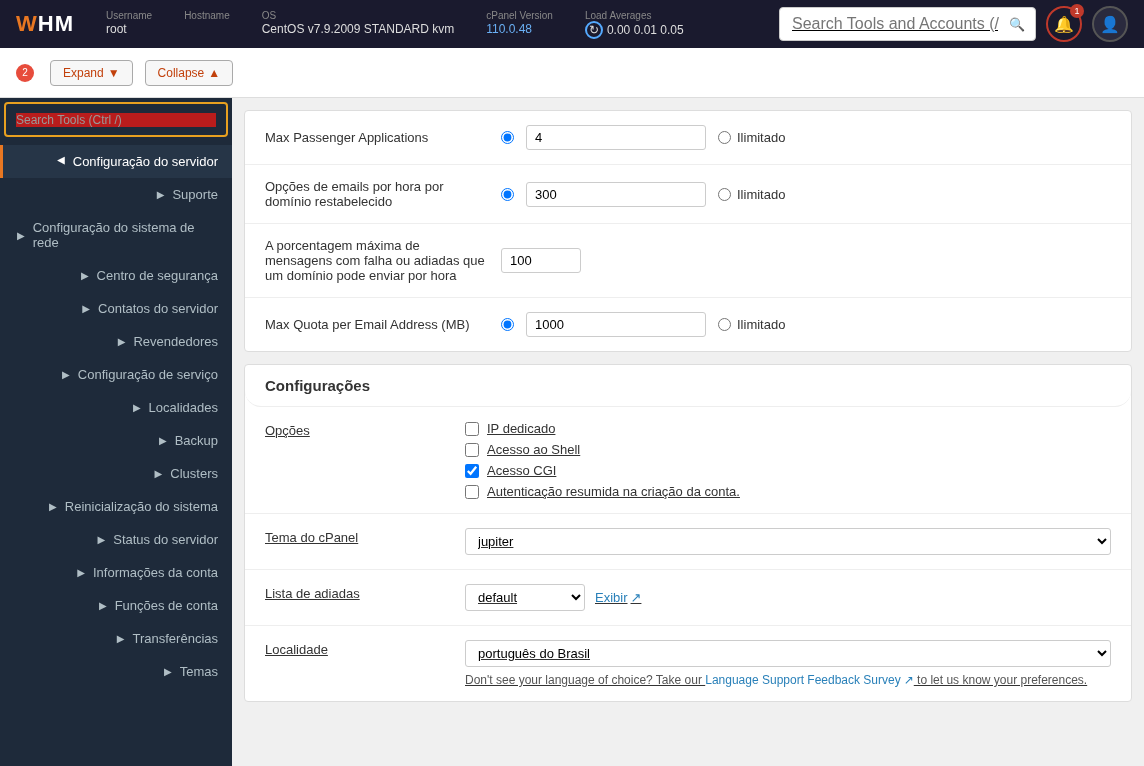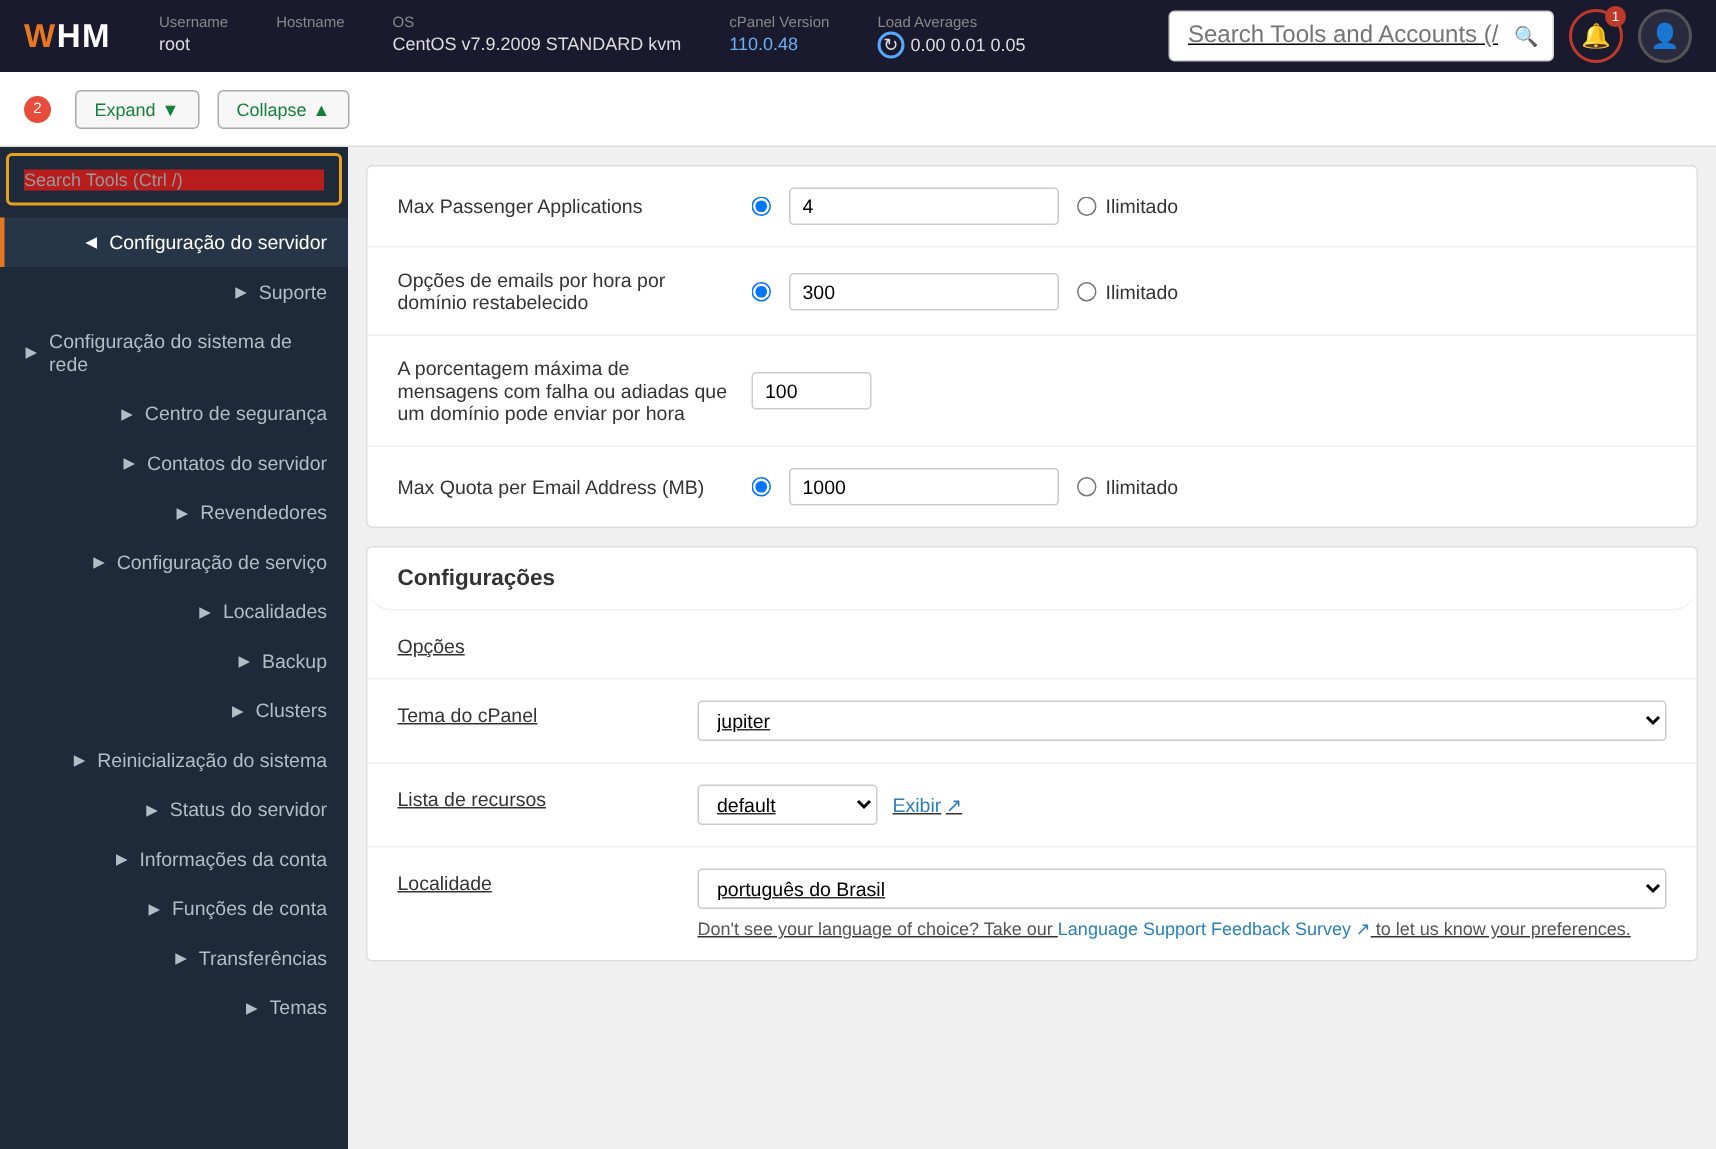--- a/index.html
+++ b/index.html
@@ -95,21 +95,21 @@
       display: flex;
       align-items: center;
       padding: 0 16px;
       height: 50px;
       flex-shrink: 0;
       gap: 12px;
     }
     .btn-expand, .btn-collapse {
       border: 1px solid #aaa;
       background: #f7f7f7;
-      color: #15803d;
+      color: #c2410c;
       padding: 5px 12px;
       border-radius: 4px;
       cursor: pointer;
       font-size: 12px;
       display: flex; align-items: center; gap: 4px;
     }
     .badge-num {
       background: #e74c3c;
       color: #fff;
       border-radius: 50%;
@@ -499,33 +499,51 @@
         </div>
       </div>
 
     </div>
 
     <div class="config-card">
       <div class="config-card-title">Configurações</div>
 
       <div class="config-row">
         <div class="config-label">Opções</div>
+        <div class="config-controls">
+          <div class="checkbox-row">
+            <input type="checkbox" id="ip-ded" style="">
+            <label for="ip-ded">IP dedicado</label>
+          </div>
+          <div class="checkbox-row">
+            <input type="checkbox" id="acesso-sh" style="">
+            <label for="acesso-sh">Acesso ao Shell</label>
+          </div>
+          <div class="checkbox-row">
+            <input type="checkbox" id="acesso-cgi" checked="" style="">
+            <label for="acesso-cgi">Acesso CGI</label>
+          </div>
+          <div class="checkbox-row">
+            <input type="checkbox" id="autent" style="">
+            <label for="autent">Autenticação resumida na criação da conta.</label>
+          </div>
+        </div>
       </div>
 
       <div class="config-row">
         <div class="config-label">Tema do cPanel</div>
         <div class="config-controls">
           <select>
             <option>jupiter</option>
           </select>
         </div>
       </div>
 
       <div class="config-row">
-        <div class="config-label">Lista de recursos</div>
+        <div class="config-label">Lista de adiadas</div>
         <div class="config-controls">
           <div class="resources-row">
             <select class="wide-select">
               <option>default</option>
             </select>
             <a class="link-external" href="#">
               <span>Exibir</span>
               <span>↗</span>
             </a>
           </div>

